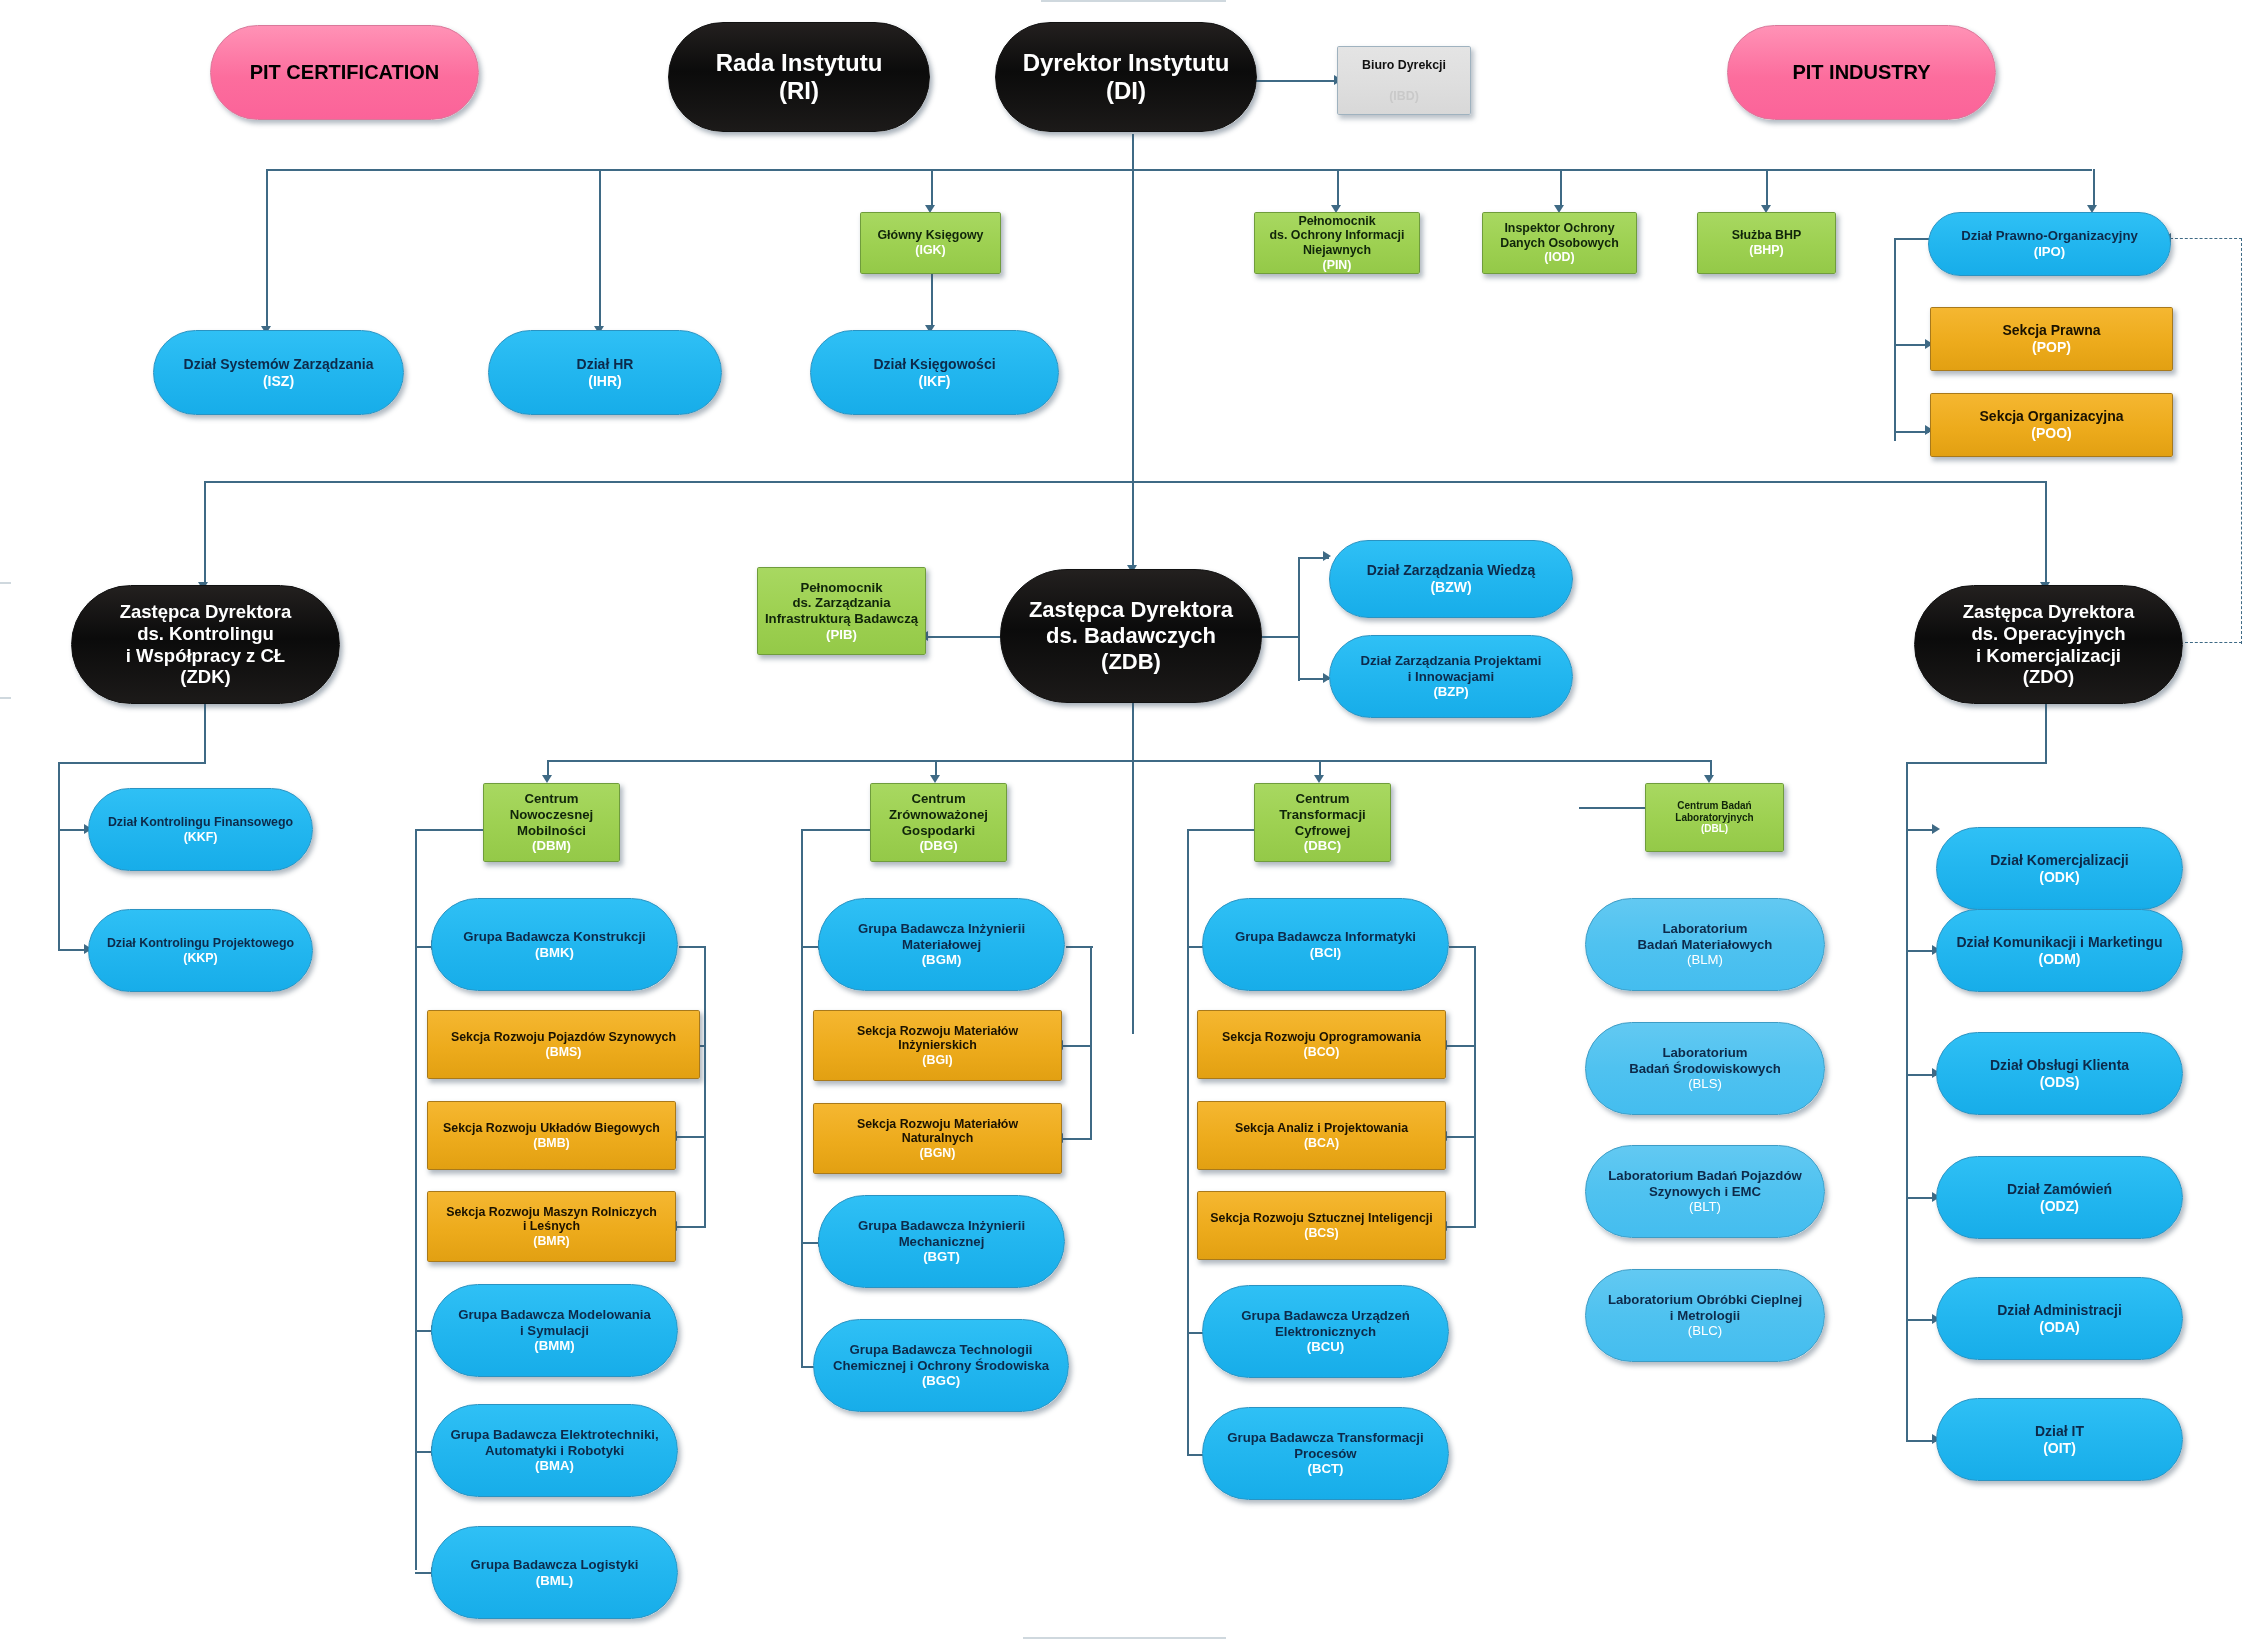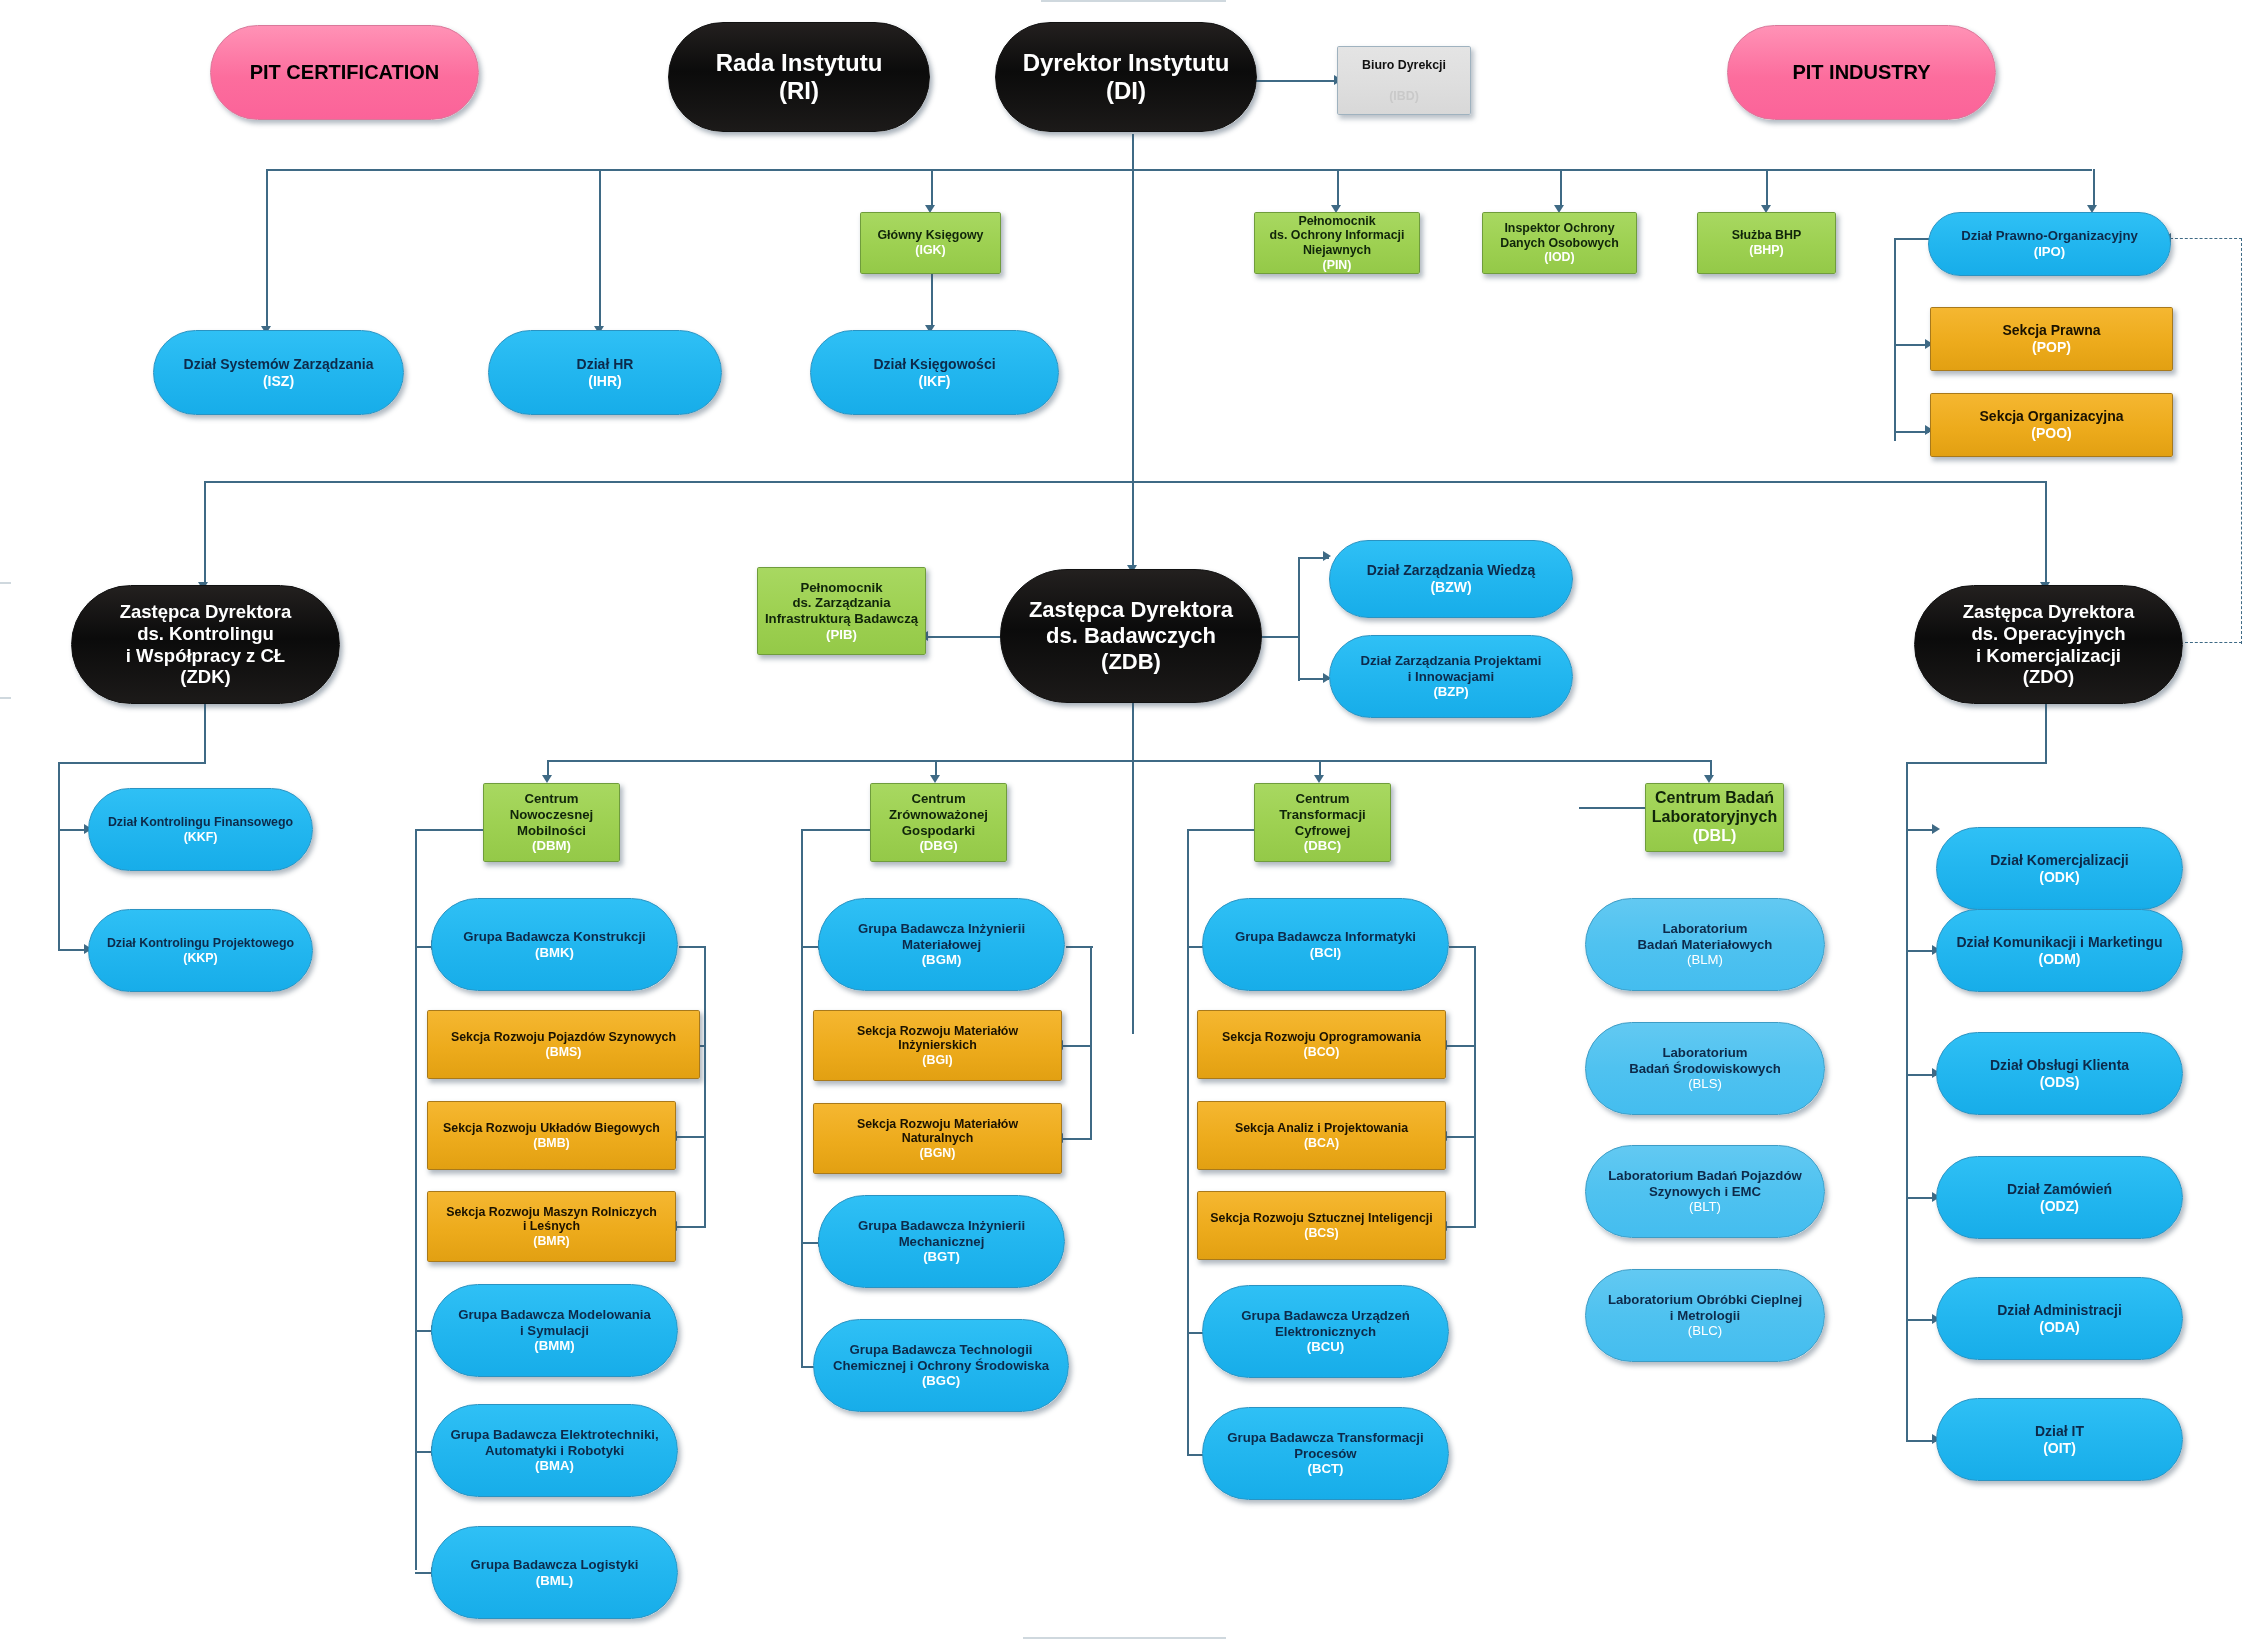--- a/index.html
+++ b/index.html
@@ -455,21 +455,21 @@
     <span class="t">Grupa Badawcza Urządzeń
 Elektronicznych</span>
     <span class="c">(BCU)</span>
   </div>
   <div class="node pill blue" style="left:1202px;top:1407px;width:247px;height:93px;font-size:13.2px;white-space:pre-line;">
     <span class="t">Grupa Badawcza Transformacji
 Procesów</span>
     <span class="c">(BCT)</span>
   </div>
 
-  <div class="node rect green" style="left:1645px;top:783px;width:139px;height:69px;font-size:16px;white-space:pre-line;text-align:center;">
+  <div class="node rect green" style="left:1645px;top:783px;width:139px;height:69px;font-size:10px;white-space:pre-line;text-align:center;">
     <span class="t">Centrum Badań
 Laboratoryjnych</span>
     <span class="c">(DBL)</span>
   </div>
   <div class="node pill lblue" style="left:1585px;top:898px;width:240px;height:93px;font-size:13.2px;white-space:pre-line;">
     <span class="t">Laboratorium
 Badań Materiałowych</span>
     <span class="c">(BLM)</span>
   </div>
   <div class="node pill lblue" style="left:1585px;top:1022px;width:240px;height:93px;font-size:13.2px;white-space:pre-line;">

